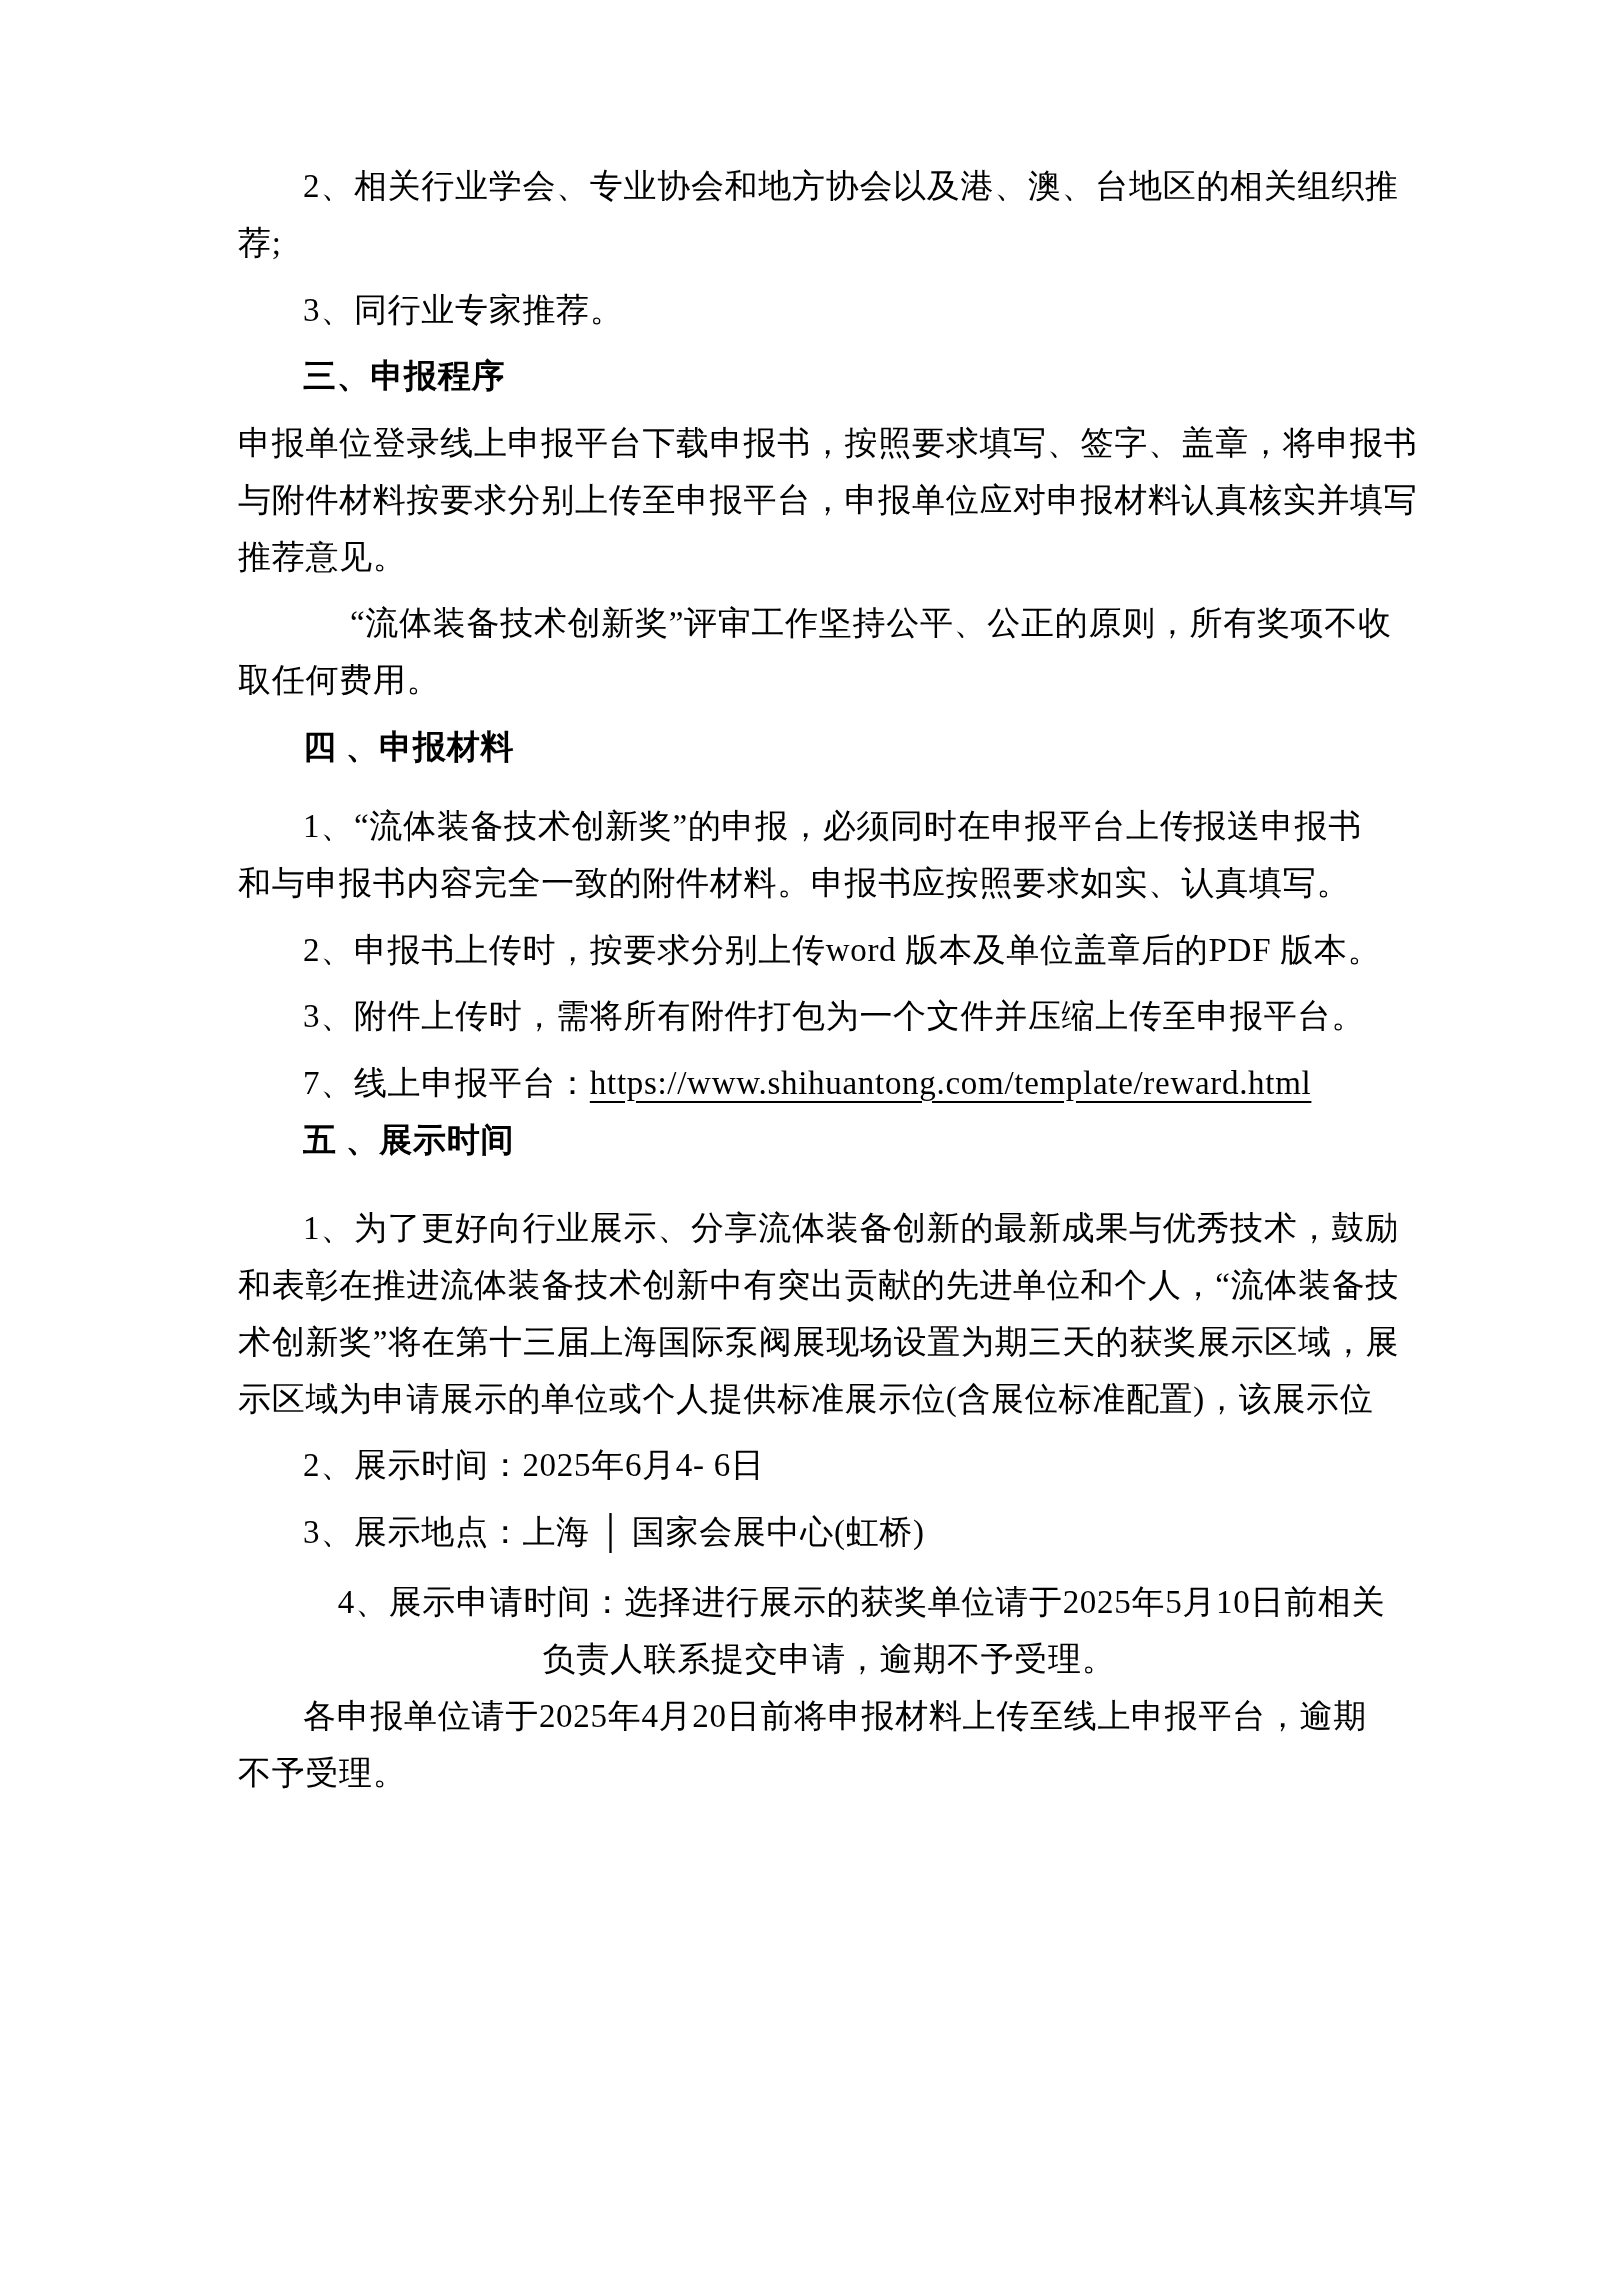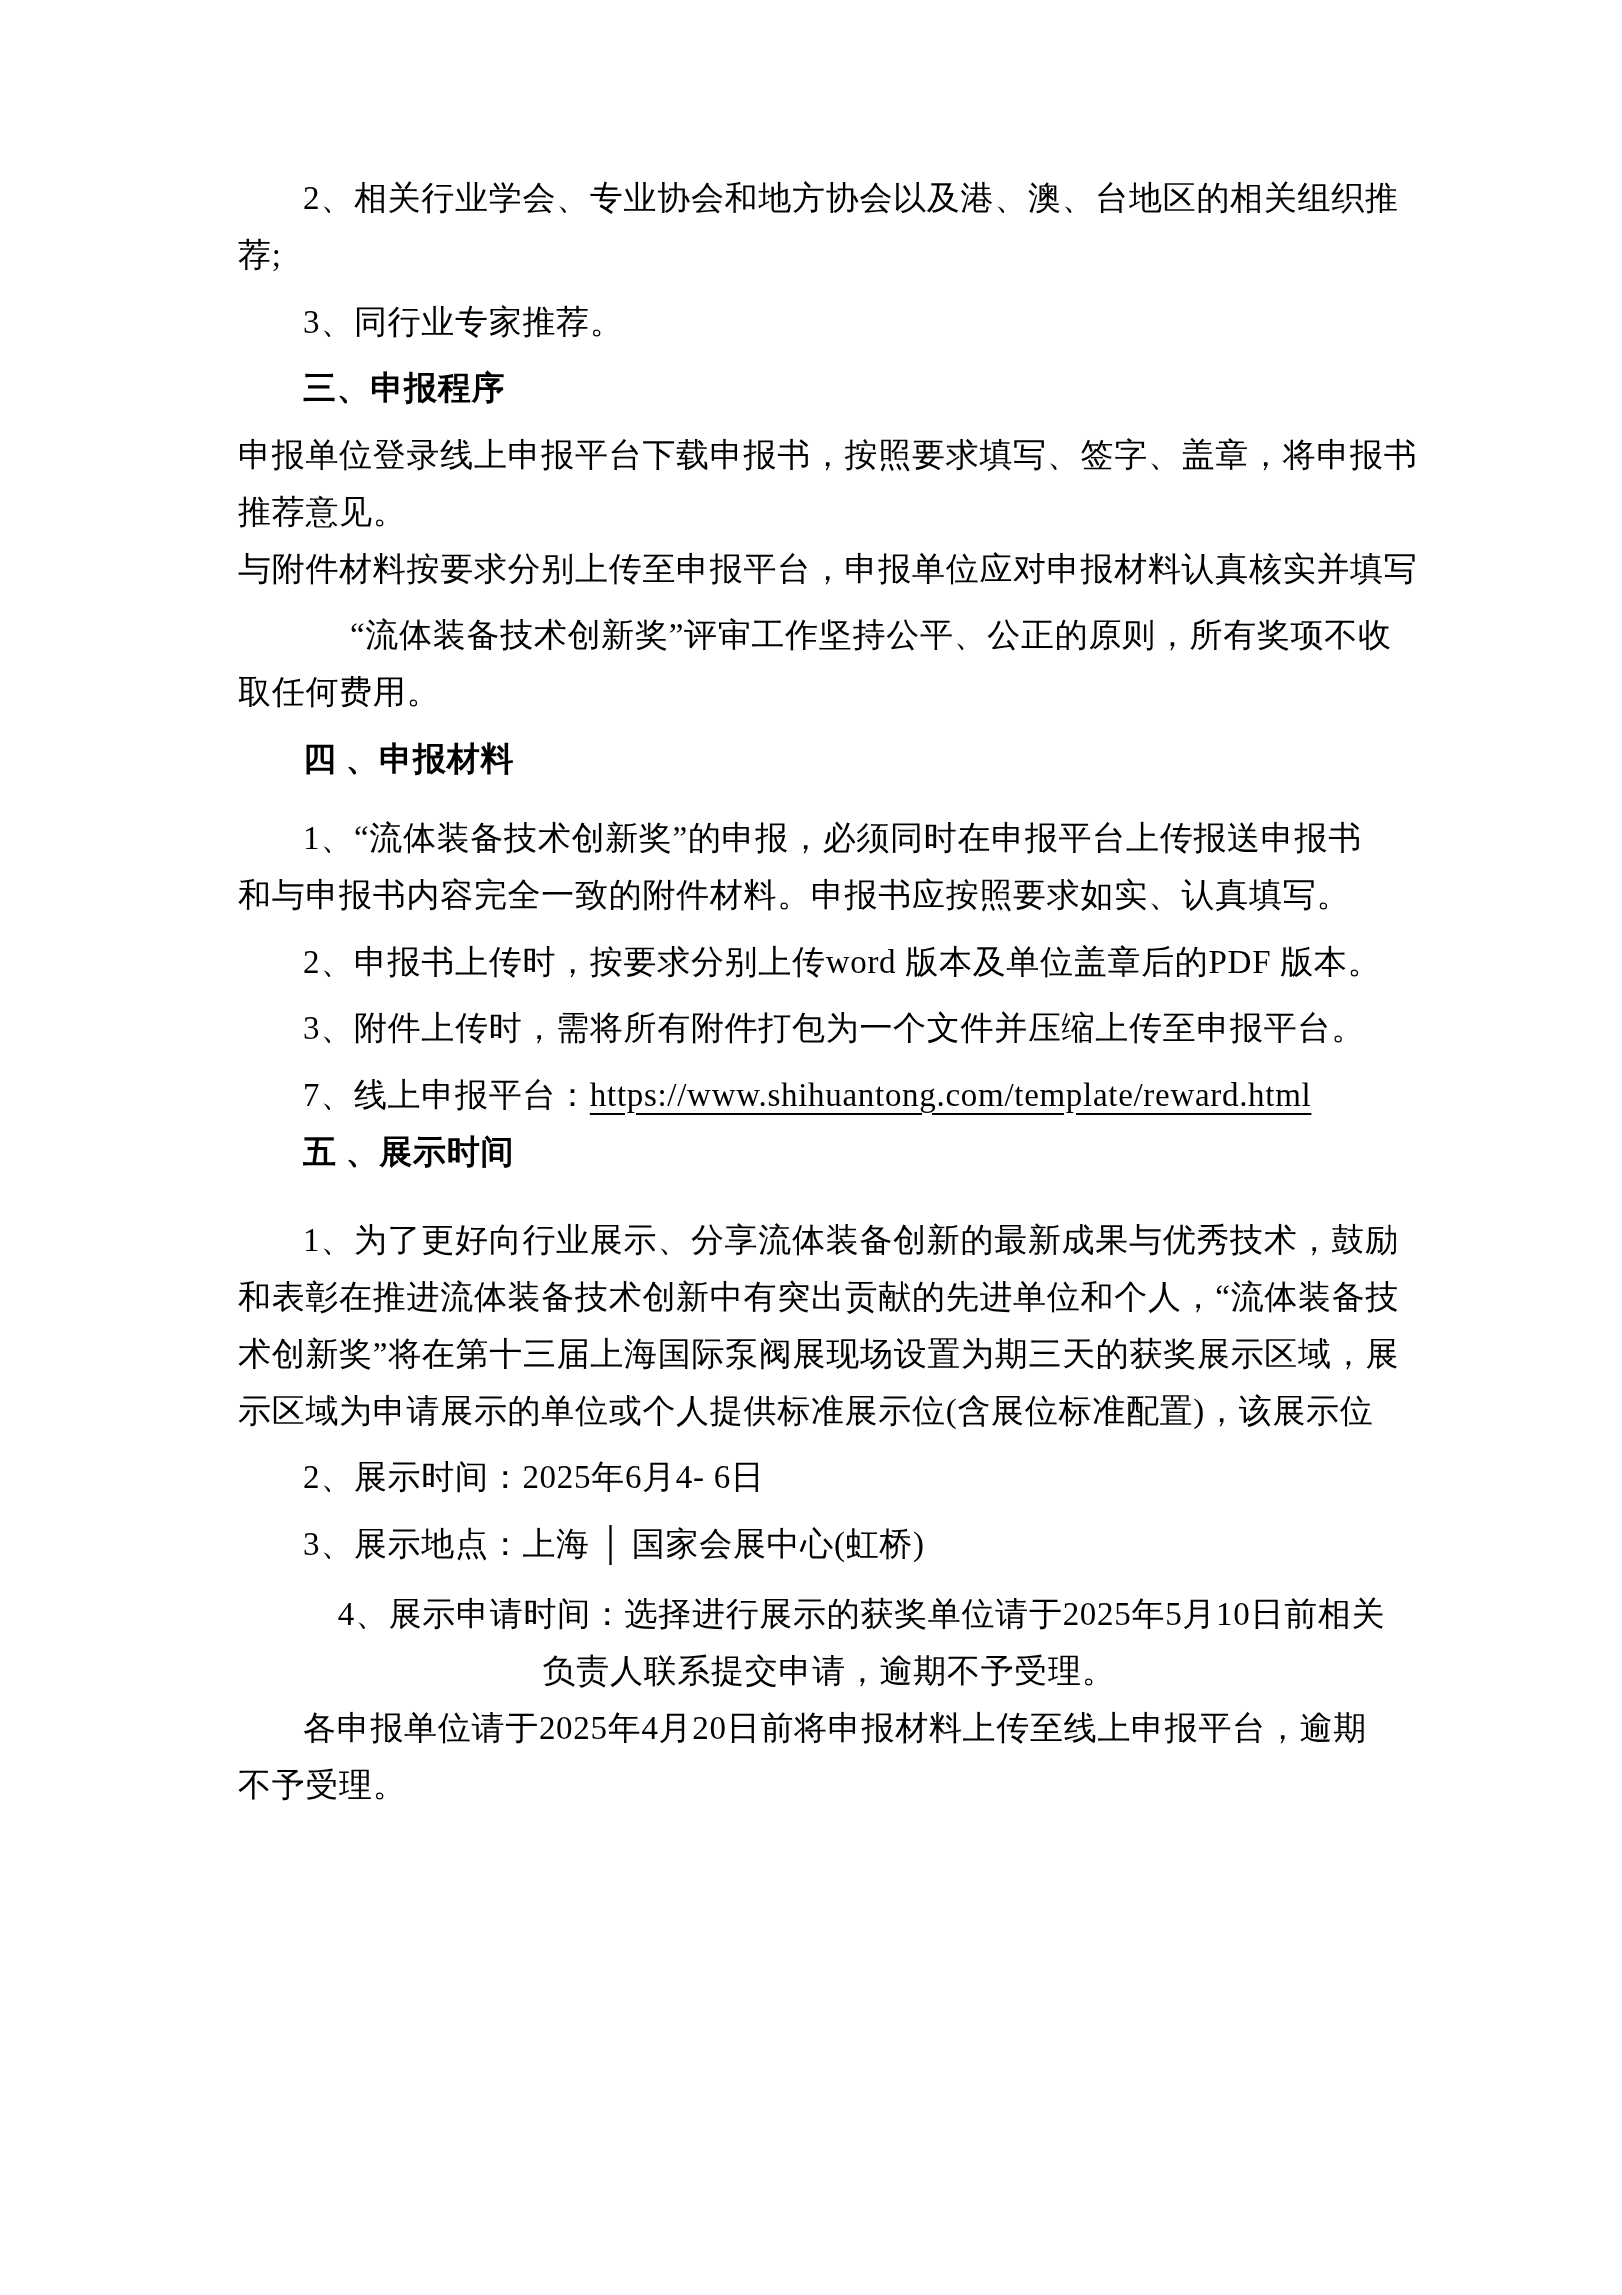--- a/index.html
+++ b/index.html
@@ -16,21 +16,21 @@
   .page {
     position: relative;
     width: 1623px;
     height: 2295px;
     background: #ffffff;
     overflow: hidden;
   }
   .doc {
     position: absolute;
     left: 238px;
-    top: 170px;
+    top: 158px;
     width: 1182px;
     font-size: 33px;
     line-height: 57px;
     letter-spacing: 0.7px;
   }
   .block {
     margin: 9.5px 0 0 0;
   }
   .doc .block:first-child { margin-top: 0; }
   
@@ -68,22 +68,22 @@
         <div class="line"><span>荐;</span></div>
       </div>
       <div class="block body">
         <div class="line first"><span>3、同行业专家推荐。</span></div>
       </div>
       <div class="block heading">
         <div class="line first"><span>三、申报程序</span></div>
       </div>
       <div class="block body">
         <div class="line"><span>申报单位登录线上申报平台下载申报书，按照要求填写、签字、盖章，将申报书</span></div>
+        <div class="line"><span>与附件材料按要求分别上传至申报平台，申报单位应对申报材料认真核实并填写</span></div>
         <div class="line"><span>推荐意见。</span></div>
-        <div class="line"><span>与附件材料按要求分别上传至申报平台，申报单位应对申报材料认真核实并填写</span></div>
       </div>
       <div class="block body">
         <div class="line first"><span>“流体装备技术创新奖”评审工作坚持公平、公正的原则，所有奖项不收</span></div>
         <div class="line"><span>取任何费用。</span></div>
       </div>
       <div class="block heading">
         <div class="line first"><span>四 、申报材料</span></div>
       </div>
       <div class="block body">
         <div class="line first"><span>1、“流体装备技术创新奖”的申报，必须同时在申报平台上传报送申报书</span></div>

